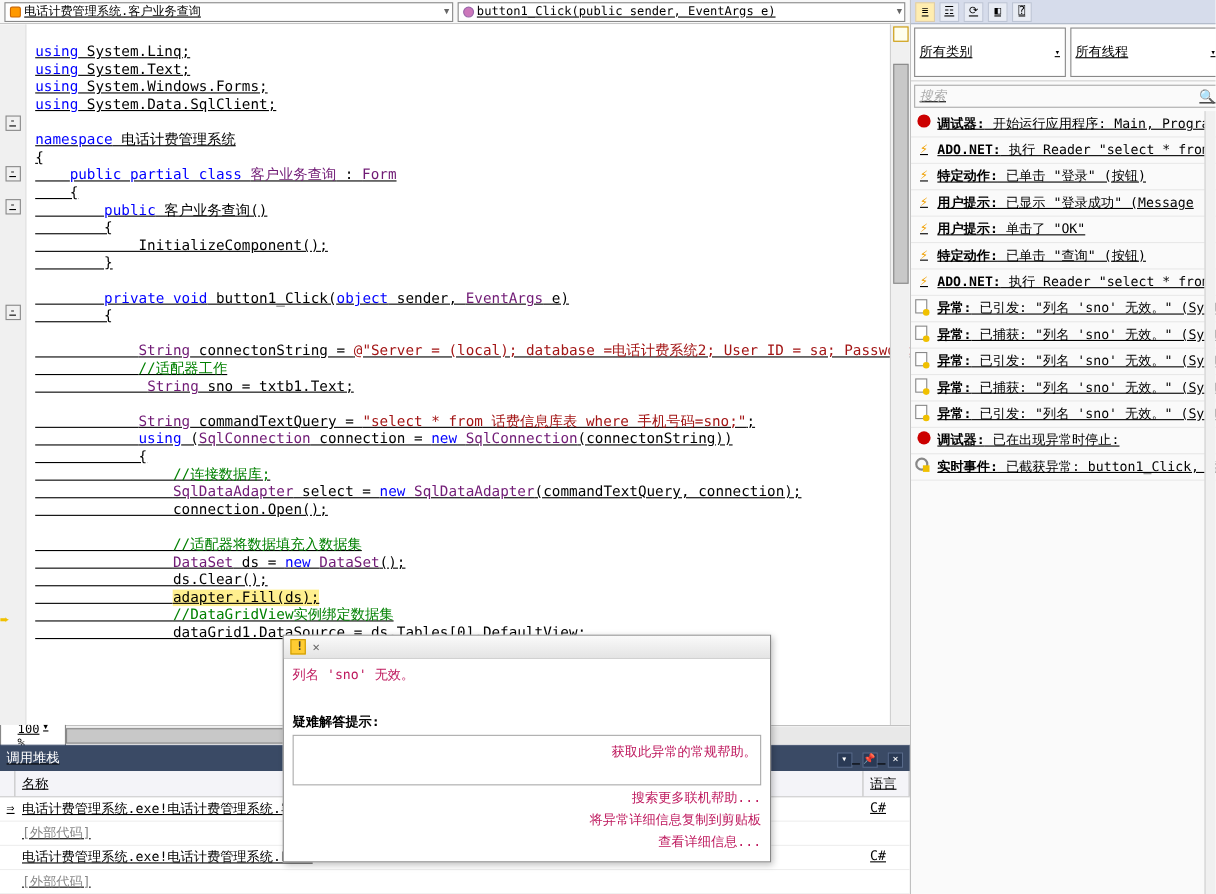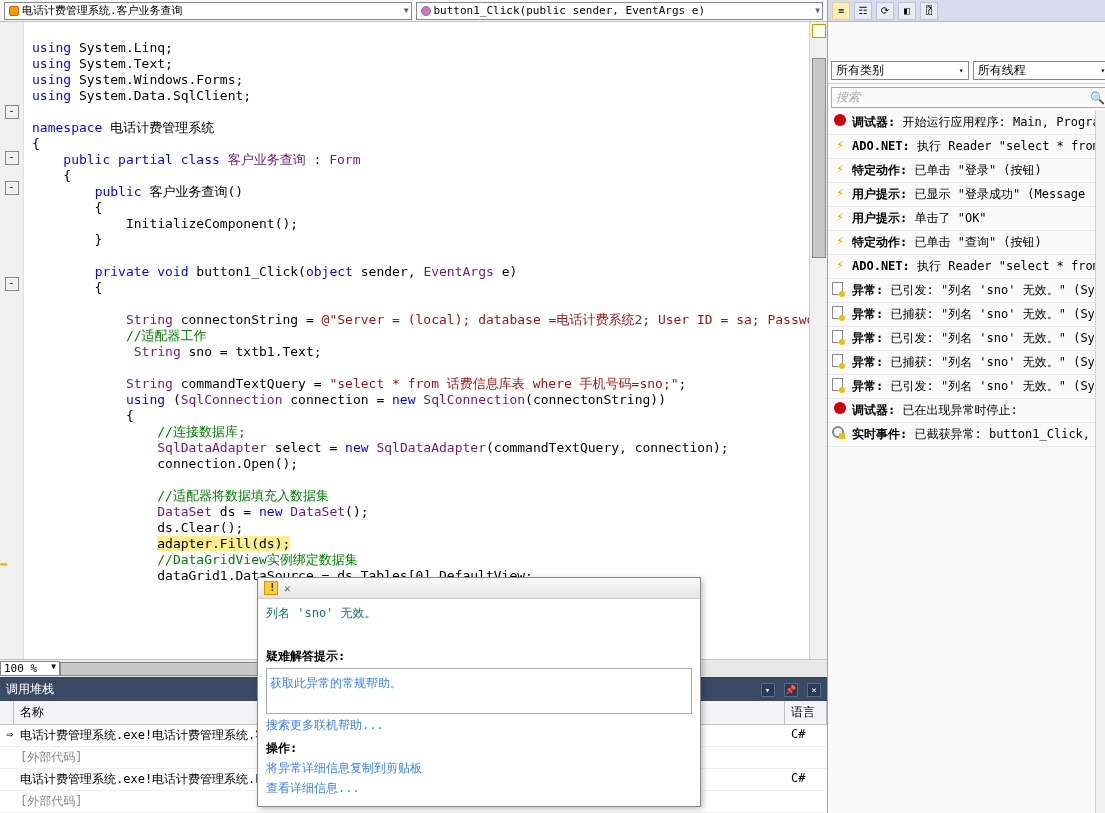--- a/index.html
+++ b/index.html
@@ -1,17 +1,17 @@
 <!DOCTYPE html>
 <html><head>
 <meta charset="utf-8">
 <style>
 * { margin: 0; padding: 0; box-sizing: border-box; }
 body { font-family: "Microsoft YaHei", "Consolas", monospace; font-size: 12px; background: #fff; overflow: hidden; }
-.root { display: flex; width: 1105px; height: 813px; }
+.root { display: flex; width: 1105px; height: 813px; text-decoration: underline; }
 .left-col { width: 828px; display: flex; flex-direction: column; border-right: 1px solid #a0a0a0; }
 .right-col { flex: 1; display: flex; flex-direction: column; background: #fafafa; }
 
 
 .topbar { display: flex; height: 22px; align-items: center; border-bottom: 1px solid #c0c0c0; background: #f8f8f8; padding: 0 4px; gap: 4px; }
 .dd { display: flex; align-items: center; border: 1px solid #888; background: #fff; height: 18px; padding: 0 4px; font-size: 11px; flex: 1; position: relative; }
 .dd .chev { position: absolute; right: 2px; font-size: 8px; color: #666; }
 .dd .ic { width: 10px; height: 10px; margin-right: 3px; }
 .dd .orange { background: #f90; border: 1px solid #c60; border-radius: 2px; }
 .dd .purple { background: #c7b; border: 1px solid #96a; border-radius: 50%; }
@@ -27,21 +27,21 @@
 .str { color: #a31515; }
 .cmt { color: #008000; }
 .hl { background: #ffef8f; }
 .arrow-y { position: absolute; left: 0; top: 534px; color: #f0c000; font-size: 14px; }
 .vscroll { position: absolute; right: 0; top: 0; width: 18px; height: 100%; background: #f0f0f0; border-left: 1px solid #d0d0d0; }
 .vscroll .thumb { width: 14px; margin: 20px auto 0; height: 200px; background: #c8c8c8; border: 1px solid #888; }
 .sf-ic { width: 14px; height: 14px; background: linear-gradient(#ffe 50%, #ffe 50%); border: 1px solid #c90; margin: 2px auto; }
 
 
 .bbar { display: flex; align-items: center; height: 18px; background: #f0f0f0; border-top: 1px solid #c0c0c0; }
-.zoom { width: 60px; border: 1px solid #888; font-size: 11px; padding: 0 3px; display: flex; background: #fff; }
+.zoom { width: 60px; border: 1px solid #888; font-size: 11px; padding: 0 15px; display: flex; background: #fff; }
 .hscroll { flex: 1; background: #e8e8e8; height: 16px; position: relative; }
 .hscroll .thumb { position: absolute; left: 0; width: 520px; height: 14px; top: 1px; background: #c8c8c8; border: 1px solid #888; }
 
 
 .cs-panel { border-top: 1px solid #304060; }
 .cs-title { background: #3a4a65; color: #fff; padding: 3px 6px; display: flex; justify-content: space-between; align-items: center; }
 .cs-title .ctrls span { border: 1px solid #586a8a; width: 14px; height: 14px; display: inline-block; margin-left: 2px; text-align: center; font-size: 9px; background: #2a3a55; line-height: 12px; }
 .cs-hdr { display: flex; background: #f4f4f8; border-bottom: 1px solid #c0c0c0; }
 .cs-hdr div { padding: 3px 6px; border-right: 1px solid #c0c0c0; font-size: 12px; }
 .cs-rows { background: #fff; }
@@ -53,31 +53,31 @@
 .gray { color: #888; }
 
 
 .popup { position: absolute; top: 577px; left: 257px; width: 444px; background: #fff; border: 1px solid #888; box-shadow: 2px 2px 6px rgba(0,0,0,0.25); z-index: 5; }
 .popup-hd { background: linear-gradient(#fafafa, #e4e4e4); display: flex; align-items: center; padding: 3px 6px; border-bottom: 1px solid #ccc; }
 .popup-hd .warn { width: 14px; height: 14px; margin-right: 6px; background: #ffcc33; border: 1px solid #c90; position: relative; }
 .popup-hd .warn::after { content: "!"; position: absolute; left: 4px; top: -1px; font-weight: bold; font-size: 11px; color: #333; }
 .popup-hd .ttl { flex: 1; font-weight: bold; }
 .popup-hd .x { color: #666; font-size: 11px; cursor: pointer; }
 .popup-body { padding: 6px 8px; }
-.popup .msg { color: #0f766e; margin-bottom: 26px; }
+.popup .msg { color: #be185d; margin-bottom: 26px; }
 .popup .sec { font-weight: bold; margin: 6px 0 3px; }
 .popup .box { border: 1px solid #aaa; height: 46px; padding: 3px; overflow-y: scroll; }
-.popup .lnk { color: #3b82f6; margin: 3px 0; display: block; cursor: pointer; }
+.popup .lnk { color: #be185d; margin: 3px 0; display: block; cursor: pointer; text-align: right; }
 
 
 .rtoolbar { height: 22px; background: #d6dceb; display: flex; align-items: center; gap: 4px; padding: 0 4px; border-bottom: 1px solid #b0b8c8; }
 .rtoolbar .btn { width: 18px; height: 18px; background: #e8ecf4; border: 1px solid #bcc4d4; text-align: center; font-size: 10px; line-height: 16px; }
 .rtoolbar .btn.active { background: #ffedb0; border-color: #dca; }
 .rfilter { display: flex; gap: 4px; padding: 3px; border-bottom: 1px solid #d0d0d0; }
-.rfilter .dd2 { flex: 1; border: 1px solid #888; background: #fff; padding: 0 4px; display: flex; justify-content: space-between; align-items: center; margin-top: 36px; }
+.rfilter .dd2 { flex: 1; border: 1px solid #888; background: #fff; padding: 13px 4px; display: flex; justify-content: space-between; align-items: center; }
 .rsearch { border: 1px solid #aaa; display: flex; align-items: center; padding: 1px 4px; margin: 3px; color: #aaa; font-style: italic; }
 .rsearch .mag { margin-left: auto; color: #888; font-style: normal; }
 .events { flex: 1; overflow: hidden; position: relative; }
 .evrow { display: flex; align-items: flex-start; padding: 3px 4px; border-bottom: 1px solid #e8e8e8; font-size: 12px; }
 .evrow .ic2 { width: 16px; height: 14px; flex-shrink: 0; margin-right: 4px; }
 .evrow .txt { flex: 1; white-space: nowrap; overflow: hidden; }
 .evrow b { font-weight: bold; }
 .ic-bolt { color: #f0a000; font-size: 12px; line-height: 14px; text-align: center; }
 .ic-dbg { background: #c00; border-radius: 50%; width: 12px; height: 12px; margin-left: 2px; }
 .ic-doc { background: #fff; border: 1px solid #888; width: 11px; height: 13px; position: relative; }
@@ -314,18 +314,17 @@
       <span class="warn"></span>
       <span class="x">✕</span>
     </div>
     <div class="popup-body">
       <div class="msg">列名 'sno' 无效。</div>
       <div class="sec">疑难解答提示:</div>
       <div class="box">
         <span class="lnk">获取此异常的常规帮助。</span>
       </div>
       <span class="lnk">搜索更多联机帮助...</span>
-      <div class="sec">操作:</div>
       <span class="lnk">将异常详细信息复制到剪贴板</span>
       <span class="lnk">查看详细信息...</span>
     </div>
   </div>
 </div>
 
 </body></html>

